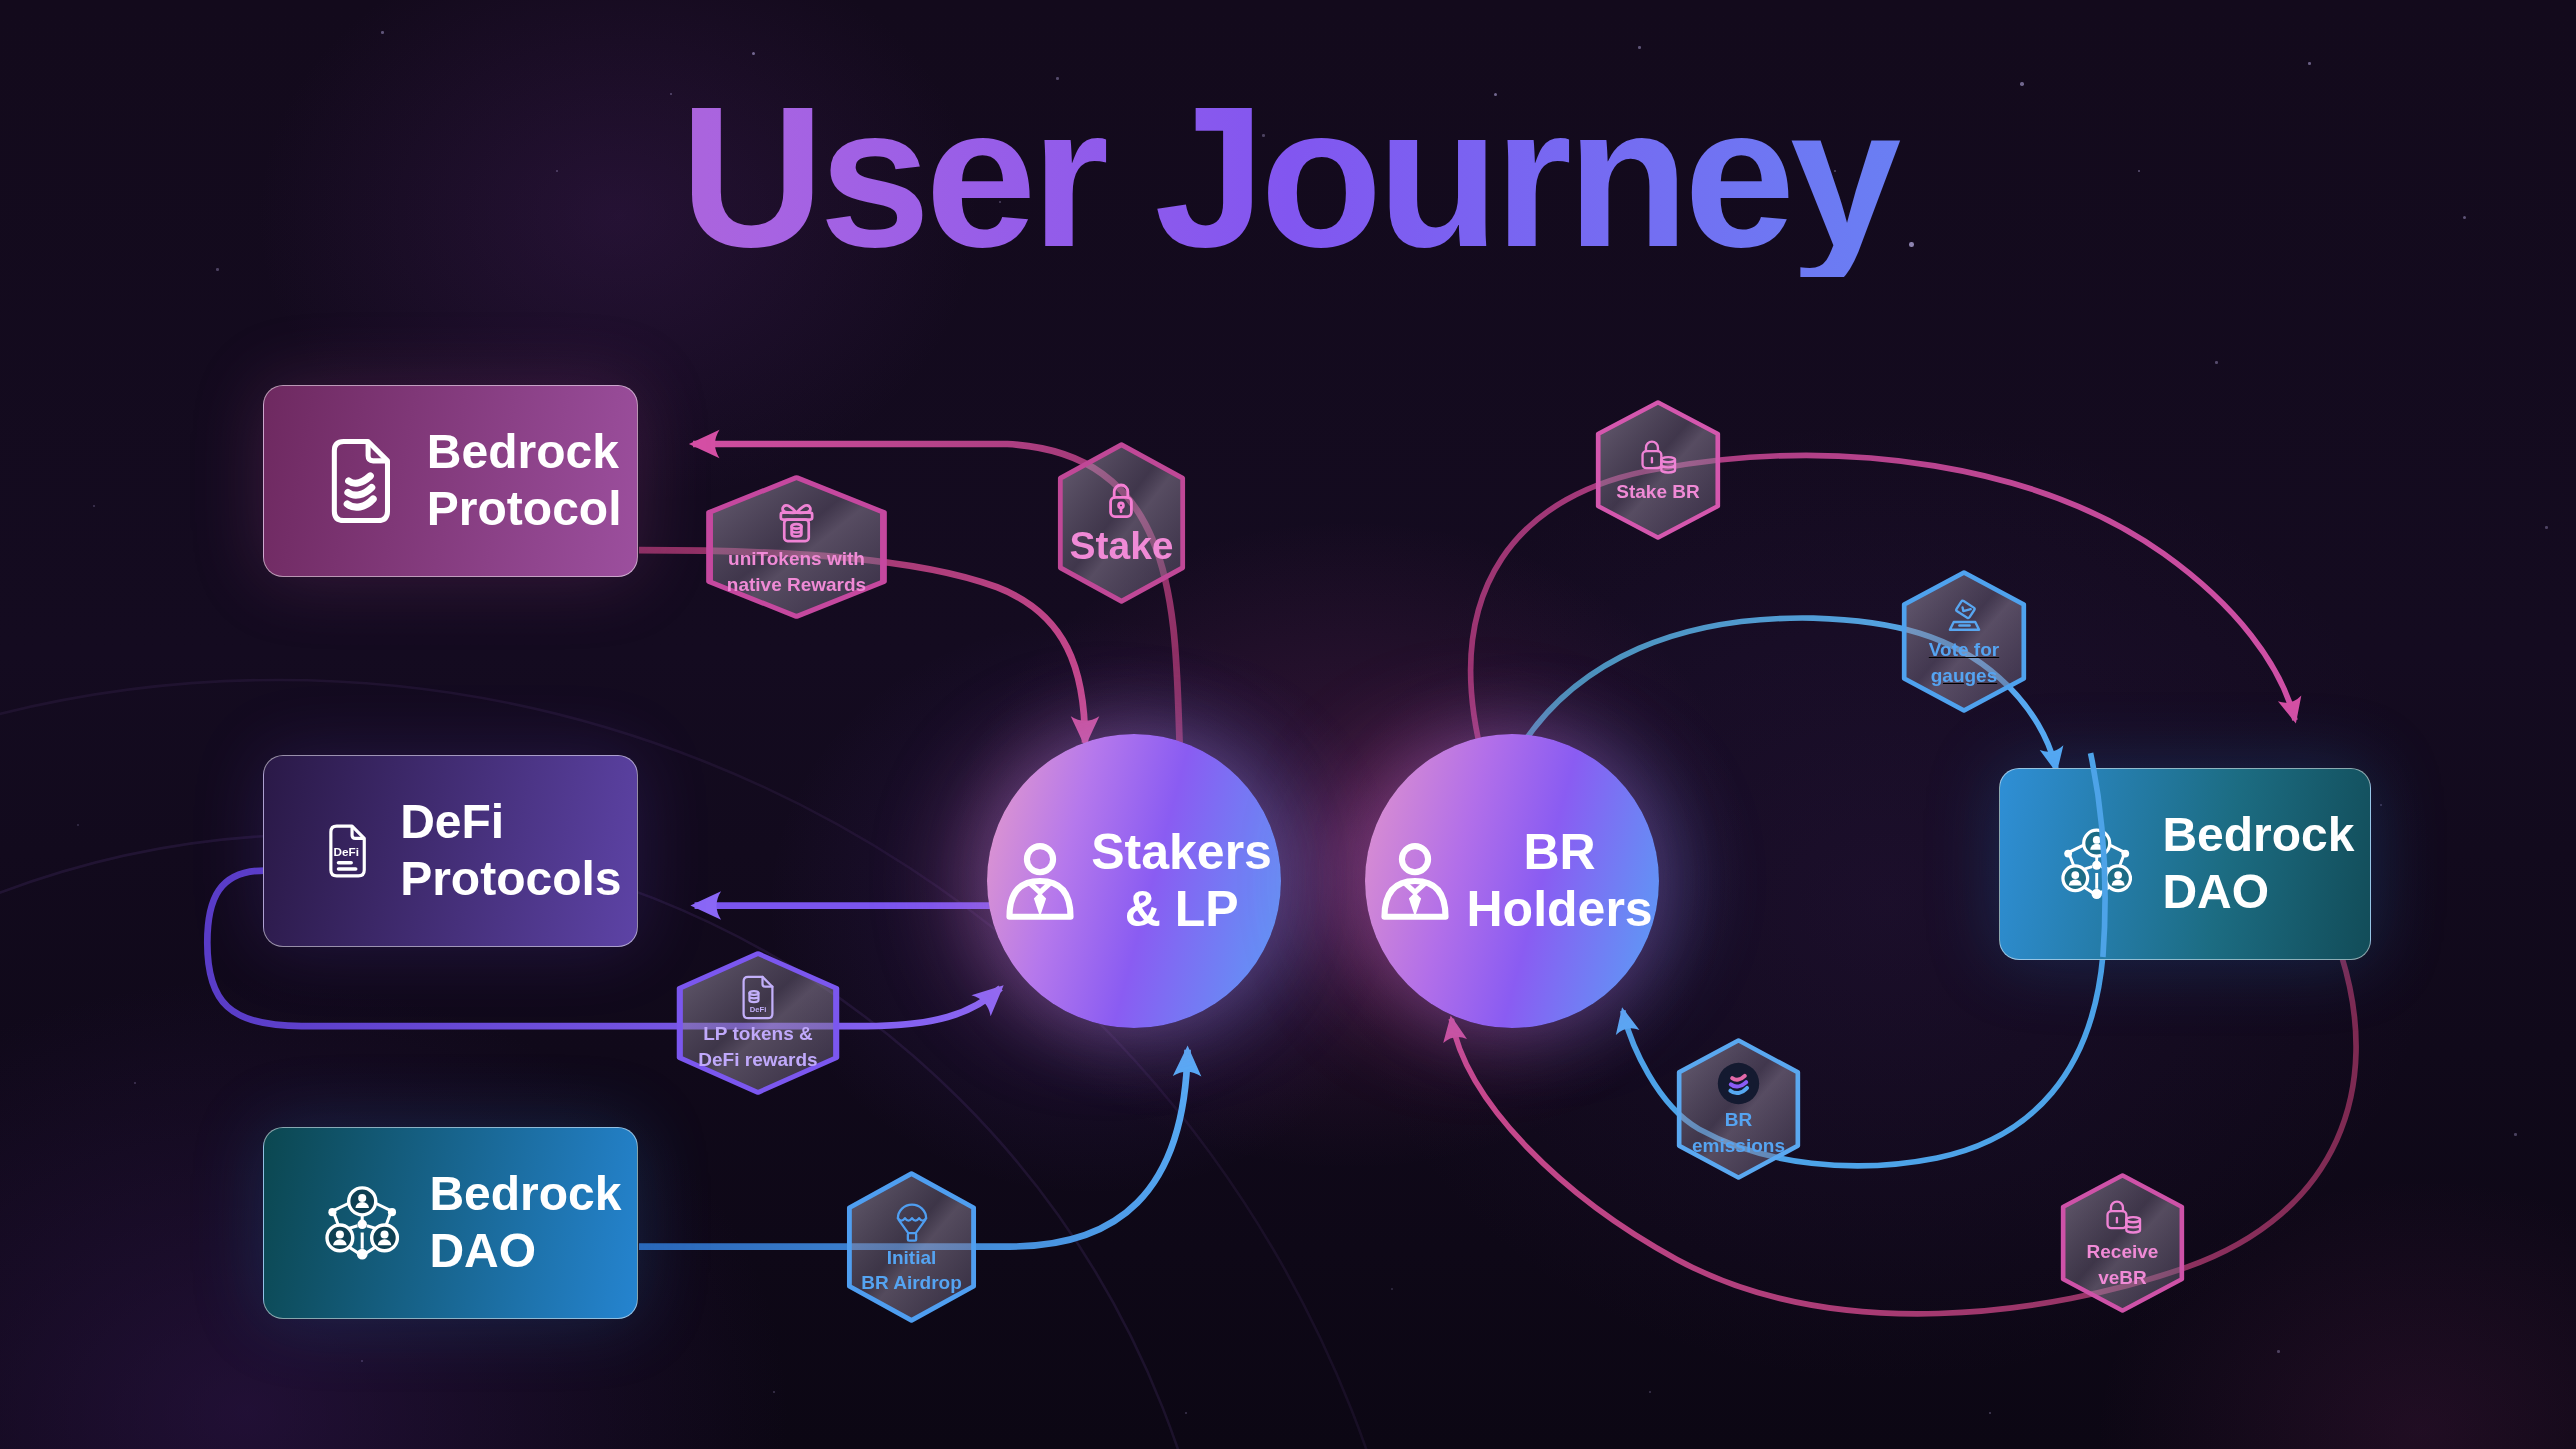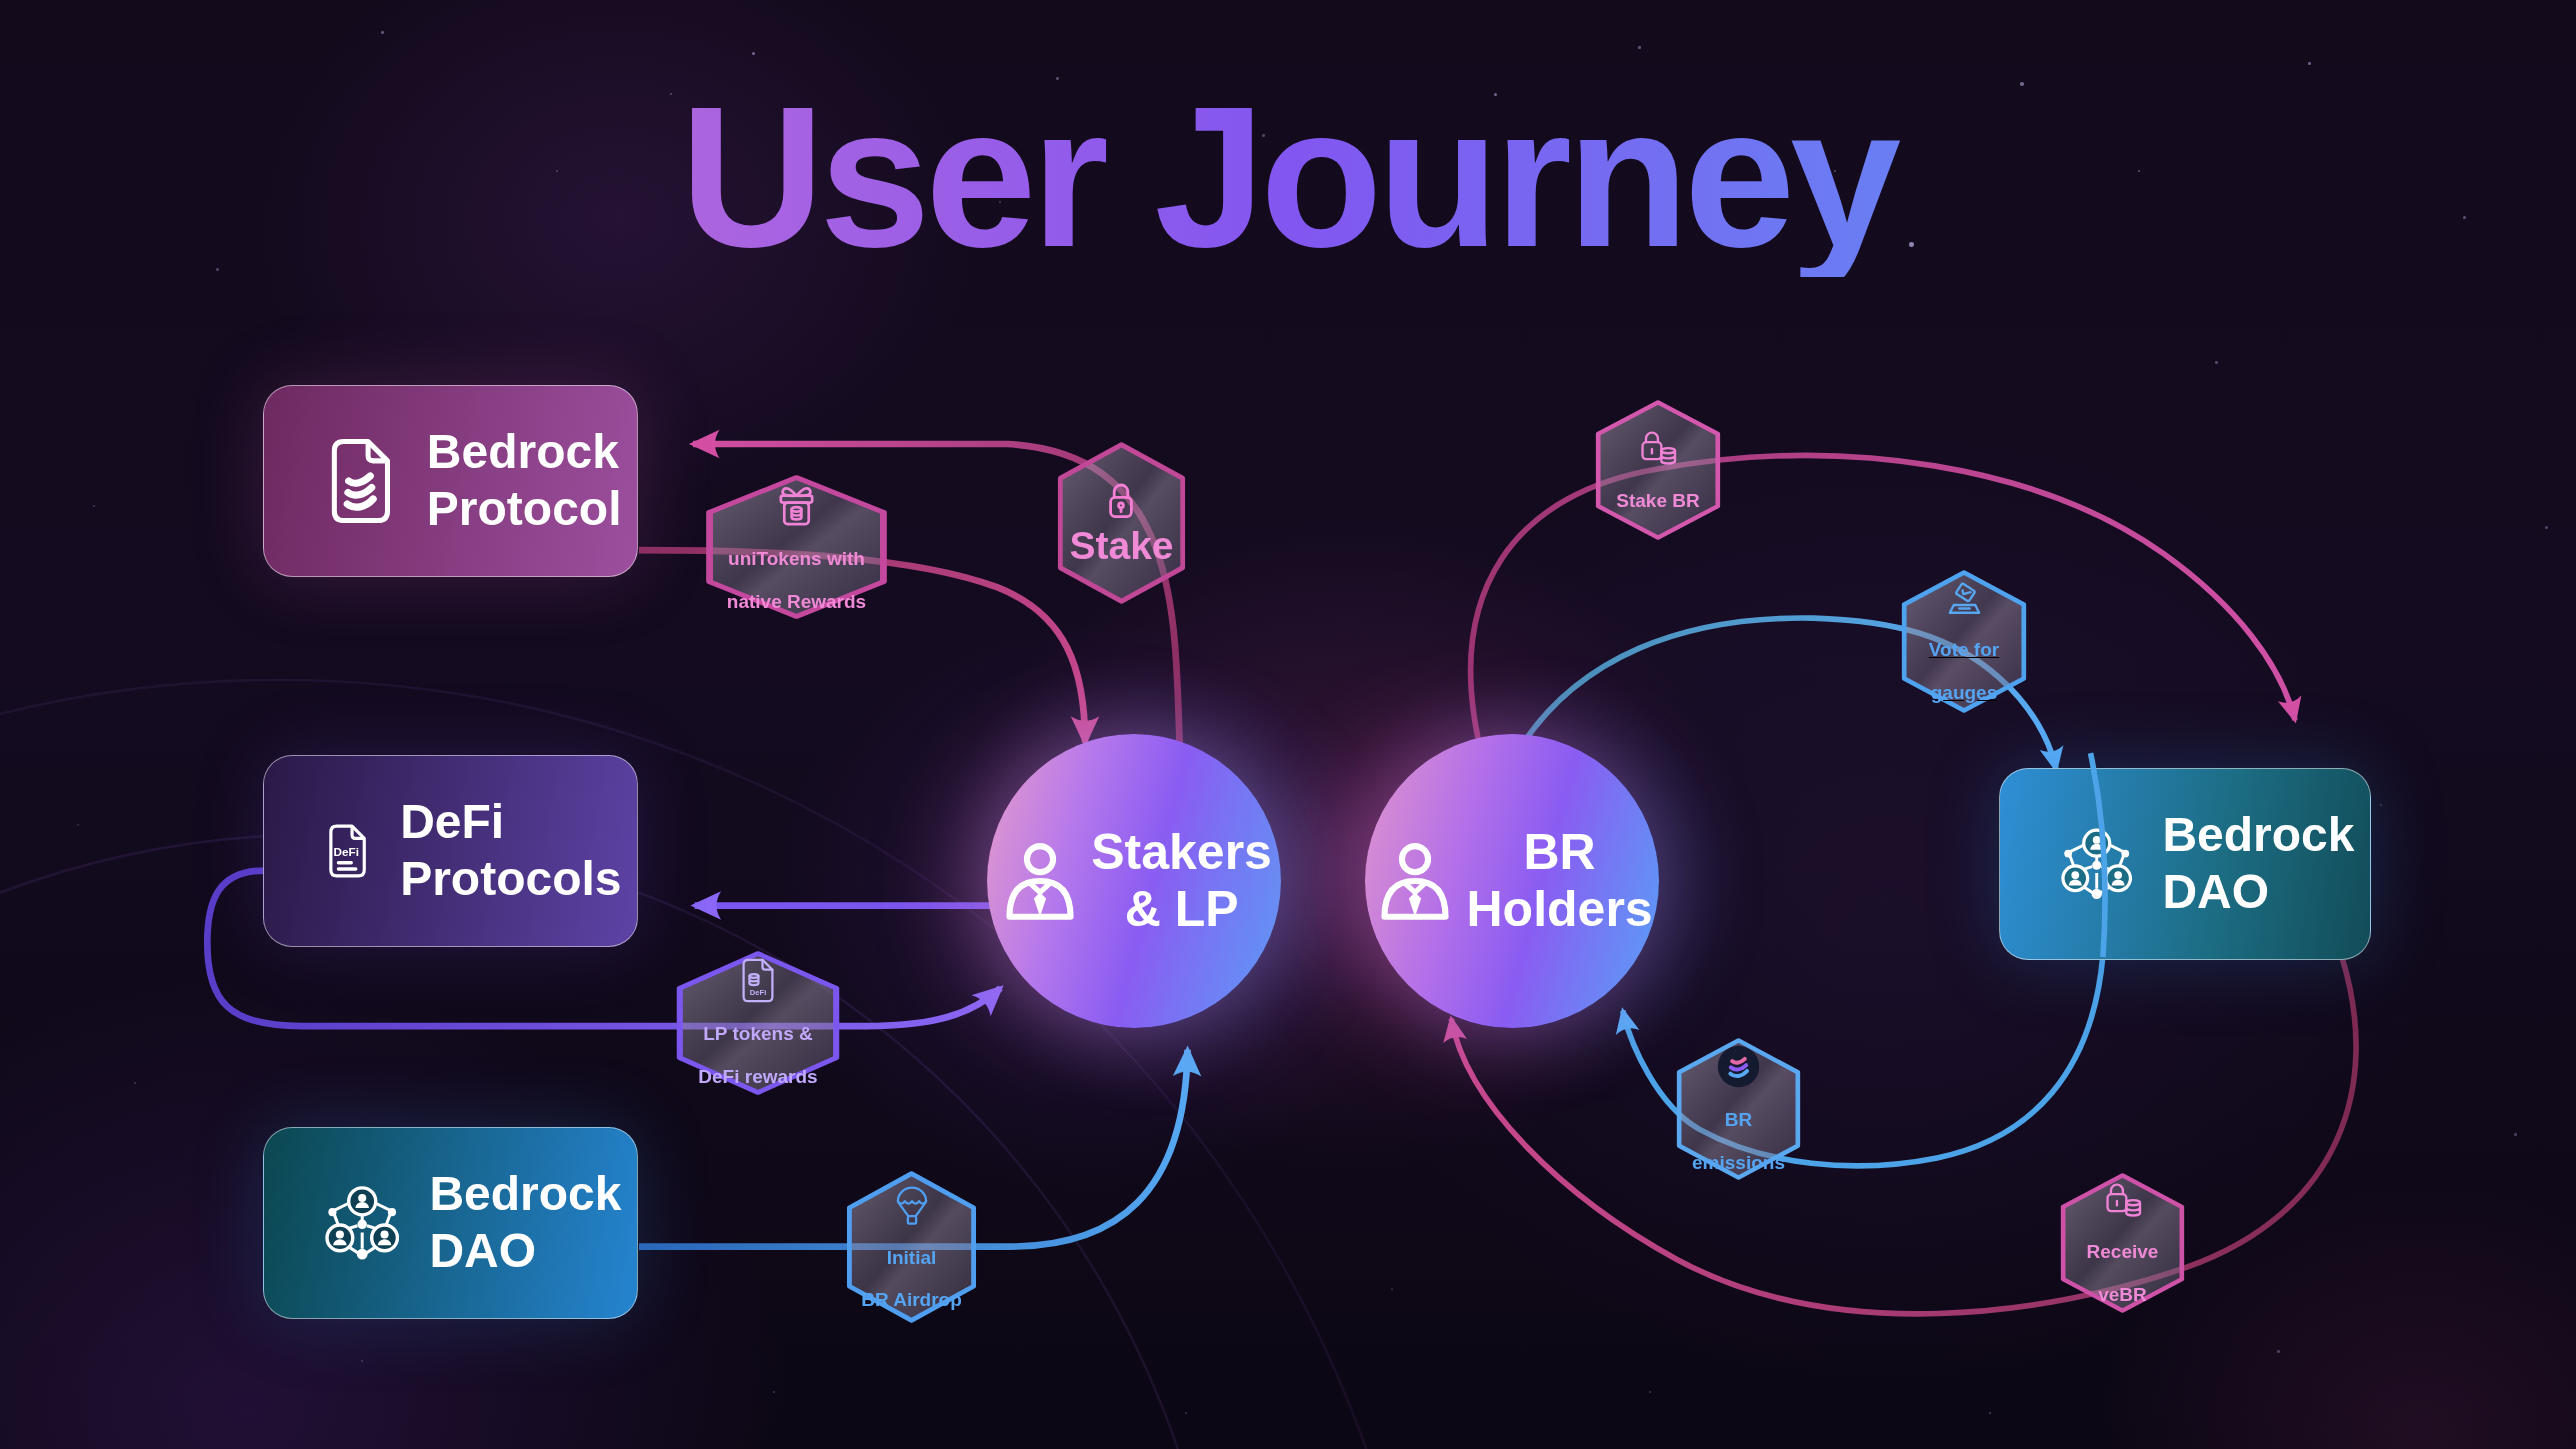--- a/index.html
+++ b/index.html
@@ -17,21 +17,21 @@
   .layer{position:absolute;left:0;top:0;width:2576px;height:1449px;}
   #stars div{position:absolute;border-radius:50%;background:#cfc4ff;}
 
   
   #title{position:absolute;left:0;top:77px;width:2576px;text-align:center;
          font-size:200px;font-weight:700;letter-spacing:-5.2px;line-height:1;
          background:linear-gradient(90deg,#c76db6 2%,#a763e2 30%,#8256f0 50%,#6b7cf3 72%,#57a0f6 100%);
          -webkit-background-clip:text;background-clip:text;color:transparent;}
 
   
-  .box{position:absolute;width:375px;height:192px;border-radius:29px;border:1.5px solid rgba(255,255,255,.5);
+  .box{position:absolute;width:375px;height:192px;border-radius:20px;border:1.5px solid rgba(255,255,255,.5);
        box-sizing:border-box;display:flex;align-items:center;gap:30px;padding:0 15.5px 0 61px;}
   .boxlabel{font-size:48px;font-weight:700;color:#ffffff;line-height:1.18;}
   #box-protocol{left:263px;top:385px;background:linear-gradient(100deg,#6e2960,#9c4f9e);
                 box-shadow:0 0 72px rgba(190,80,170,.22);}
   #box-defi{left:263px;top:755px;background:linear-gradient(100deg,#2a1947,#5d43a6);
             box-shadow:0 0 72px rgba(110,70,220,.2);}
   #box-dao-left{left:263px;top:1127px;background:linear-gradient(100deg,#0b4750,#2584d0);
                 box-shadow:0 0 72px rgba(40,130,210,.22);}
   #box-dao-right{left:1999px;top:768px;width:372px;background:linear-gradient(100deg,#2f8fd6,#1c6c82 60%,#124c58);
                  box-shadow:0 0 72px rgba(40,130,210,.25);}
@@ -44,21 +44,21 @@
      background:linear-gradient(105deg,#e79cc9 0%,#b578ec 30%,#8a5cf2 55%,#5b9df6 100%);
      box-shadow:-26px 0 88px rgba(225,120,200,.35),26px 0 88px rgba(95,140,250,.33);}
   #circle-holders{left:1365px;top:734px;
      background:linear-gradient(105deg,#e194cc 0%,#b26fe9 34%,#8a5cf2 58%,#57a2f6 100%);
      box-shadow:-31px 0 93px rgba(220,90,180,.42),26px 0 82px rgba(95,140,250,.3);}
 
   
   .hex{position:absolute;display:flex;align-items:center;justify-content:center;}
   .hexbg{position:absolute;left:0;top:0;width:100%;height:100%;}
   .hexc{position:relative;z-index:1;display:flex;flex-direction:column;align-items:center;gap:3.1px;text-align:center;}
-  .hl{font-size:19px;font-weight:700;line-height:1.16;white-space:nowrap;margin-top:17px;}
+  .hl{font-size:19px;font-weight:700;line-height:1.16;white-space:nowrap;}
   .hl-big{font-size:39px;font-weight:700;line-height:1.05;}
   .t-pink{color:#f08ad6}.t-purple{color:#c0a9fb}.t-blue{color:#55a4f2}
   #hex-unitokens{left:702px;top:475px;width:189px;height:144px;}
   #hex-stake{left:1055px;top:442px;width:133px;height:162px;}
   #hex-provide{left:814px;top:729px;width:129px;height:160px;}
   #hex-lp{left:673px;top:951px;width:170px;height:144px;}
   #hex-airdrop{left:844px;top:1171px;width:135px;height:152px;}
   #hex-stakebr{left:1593px;top:400px;width:130px;height:140px;}
   #hex-vote{left:1899px;top:570px;width:130px;height:143px;text-decoration:underline;}
   #hex-emissions{left:1674px;top:1038px;width:129px;height:142px;}

